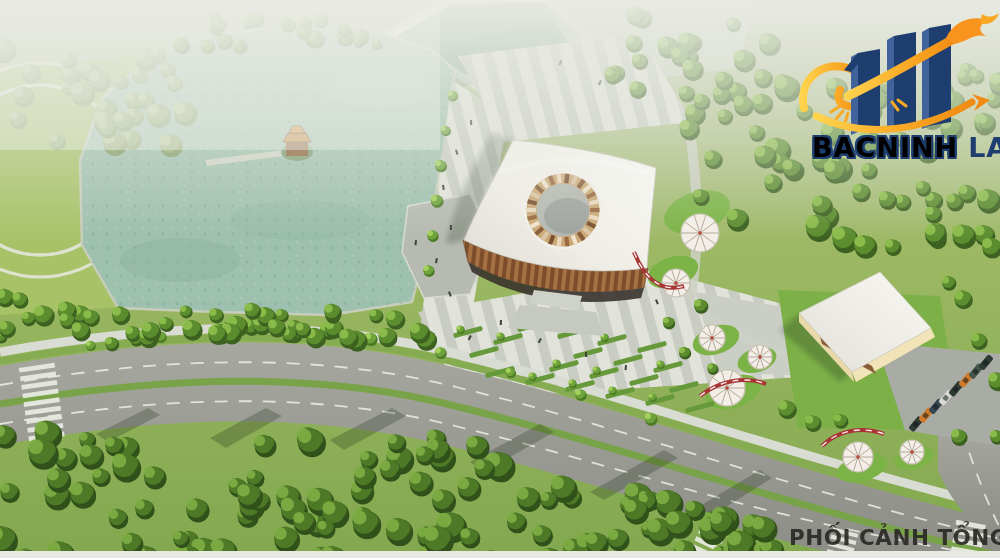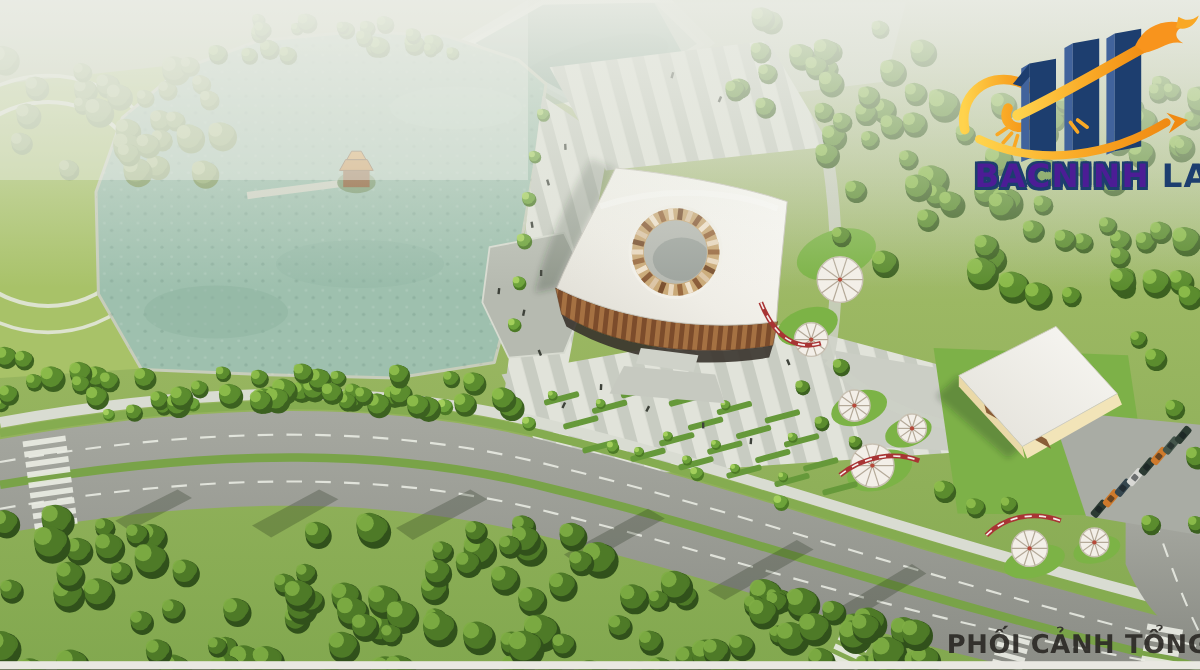--- a/index.html
+++ b/index.html
@@ -3,21 +3,21 @@
 <meta charset="utf-8">
 <style>
   html,body{margin:0;padding:0;background:#222;}
   .stage{position:relative;width:1000px;height:558px;overflow:hidden;
          font-family:"DejaVu Sans","Liberation Sans",sans-serif;background:#aebe97;}
   .stage svg.scene{position:absolute;left:0;top:0;}
   .logo{position:absolute;left:796px;top:8px;width:260px;height:180px;pointer-events:none;}
   .logo .mark{position:absolute;left:0;top:0;}
   .logo .word{position:absolute;left:16px;top:124px;white-space:nowrap;
               font-weight:bold;font-size:27px;letter-spacing:1px;}
-  .logo .p1{color:#4c1d95;text-shadow:-2px -2px 0 #1d3e6f,2px -2px 0 #1d3e6f,-2px 2px 0 #1d3e6f,2px 2px 0 #1d3e6f,0 2px 0 #1d3e6f,2px 0 0 #1d3e6f,-2px 0 0 #1d3e6f,0 -2px 0 #1d3e6f;}
+  .logo .p1{color:#000000;text-shadow:-2px -2px 0 #1d3e6f,2px -2px 0 #1d3e6f,-2px 2px 0 #1d3e6f,2px 2px 0 #1d3e6f,0 2px 0 #1d3e6f,2px 0 0 #1d3e6f,-2px 0 0 #1d3e6f,0 -2px 0 #1d3e6f;}
   .logo .p2{color:#1d3e6f;margin-left:10px;}
   .watermark{position:absolute;left:789px;top:525px;white-space:nowrap;
              font-weight:bold;font-size:21.5px;letter-spacing:.5px;color:#2c2a26;opacity:.92;}
 </style>
 </head>
 <body>
 
 <div class="stage">
 <svg class="scene" id="scene" width="1000" height="558" viewBox="0 0 1000 558">
   <defs>

